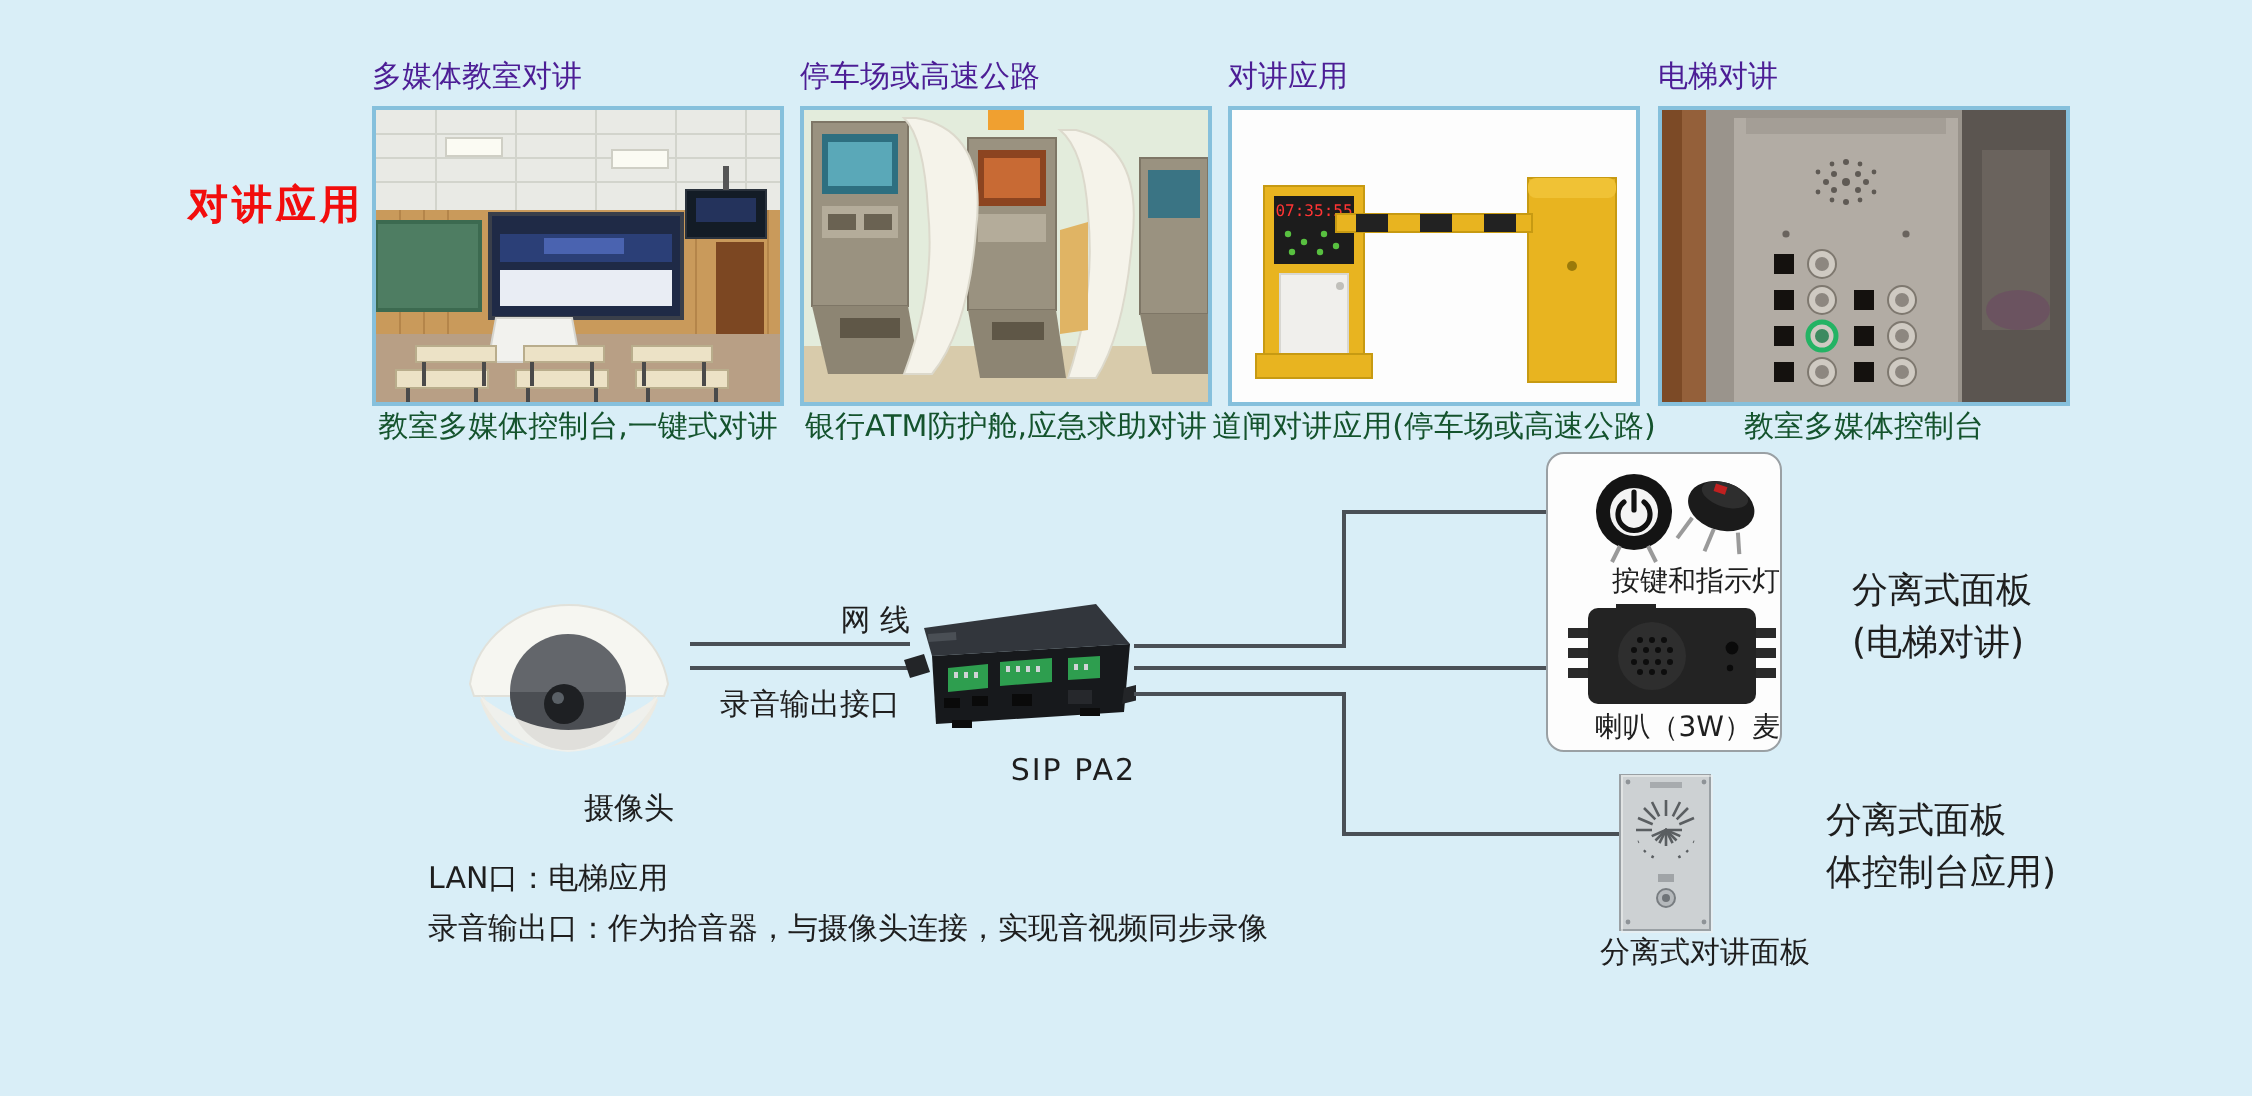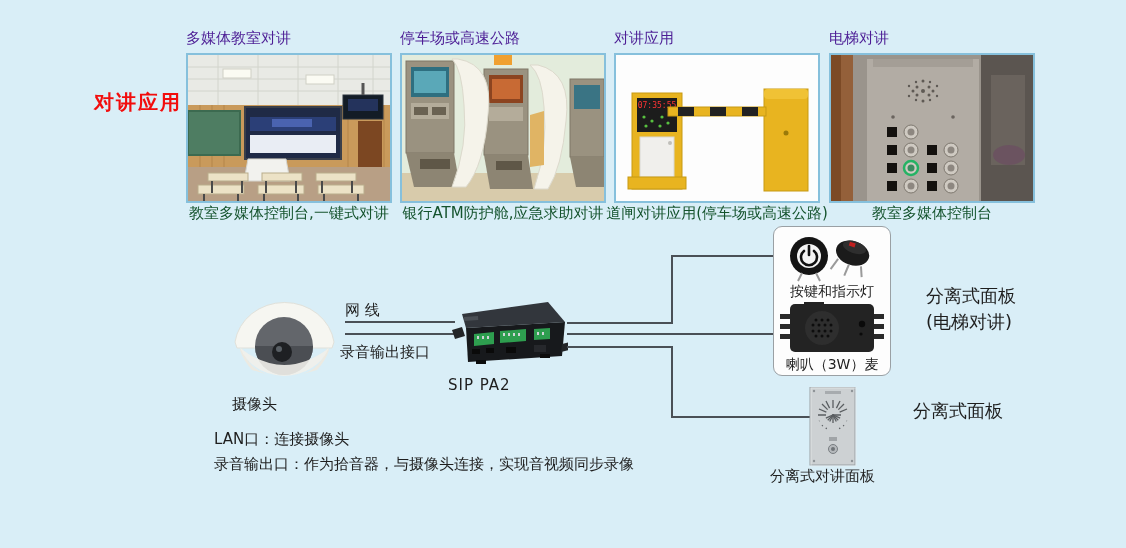--- a/index.html
+++ b/index.html
@@ -21,25 +21,25 @@
     border:2px solid #86c0dc;box-sizing:border-box;
   }
   .photo-card svg{display:block;width:202px;height:146px;}
   .photo-caption{
     top:204px;width:240px;text-align:center;font-size:15px;color:#14532d;white-space:nowrap;
   }
   .conn{background:#4a5056;}
   .hline{height:2px;}
   .vline{width:2px;}
   .diag-label{font-size:15px;color:#1e1e1e;white-space:nowrap;}
-  .center{text-align:left;}
+  .center{text-align:right;}
   .component-box{
     left:773px;top:226px;width:118px;height:150px;
     background:#fdfdfd;border:1px solid #9aa0a4;border-radius:9px;
-    display:flex;flex-direction:column;align-items:center;box-sizing:border-box;
+    display:flex;flex-direction:column;align-items:flex-end;box-sizing:border-box;
   }
   .component-box .c-label{font-size:14px;color:#1e1e1e;white-space:nowrap;line-height:17px;}
   .note{font-size:18px;color:#1e1e1e;white-space:nowrap;}
   .note div{line-height:26px;}
   .bottom-note{font-size:15px;color:#1e1e1e;white-space:nowrap;line-height:25px;}
 </style>
 </head>
 <body>
 
 <div class="abs app-label">对讲应用</div>
@@ -373,16 +373,17 @@
     </g>
     <rect x="21" y="50" width="8" height="4" fill="#a0a4a7"></rect>
     <circle cx="25" cy="62" r="4.5" fill="#b5b9bc" stroke="#787d81"></circle>
     <circle cx="25" cy="62" r="2" fill="#6f7478"></circle>
   </svg>
 </div>
 <div class="abs diag-label center" style="left:770px;top:467px;width:135px">分离式对讲面板</div>
 
 <div class="abs note" style="left:913px;top:398px">
   <div>分离式面板</div>
-</div>
-
-<div class="abs bottom-note" style="left:214px;top:427px">LAN口：连接摄像头</div>
+  <div>体控制台应用)</div>
+</div>
+
+<div class="abs bottom-note" style="left:214px;top:427px">LAN口：电梯应用</div>
 <div class="abs bottom-note" style="left:214px;top:452px">录音输出口：作为拾音器，与摄像头连接，实现音视频同步录像</div>
 
 </body></html>

